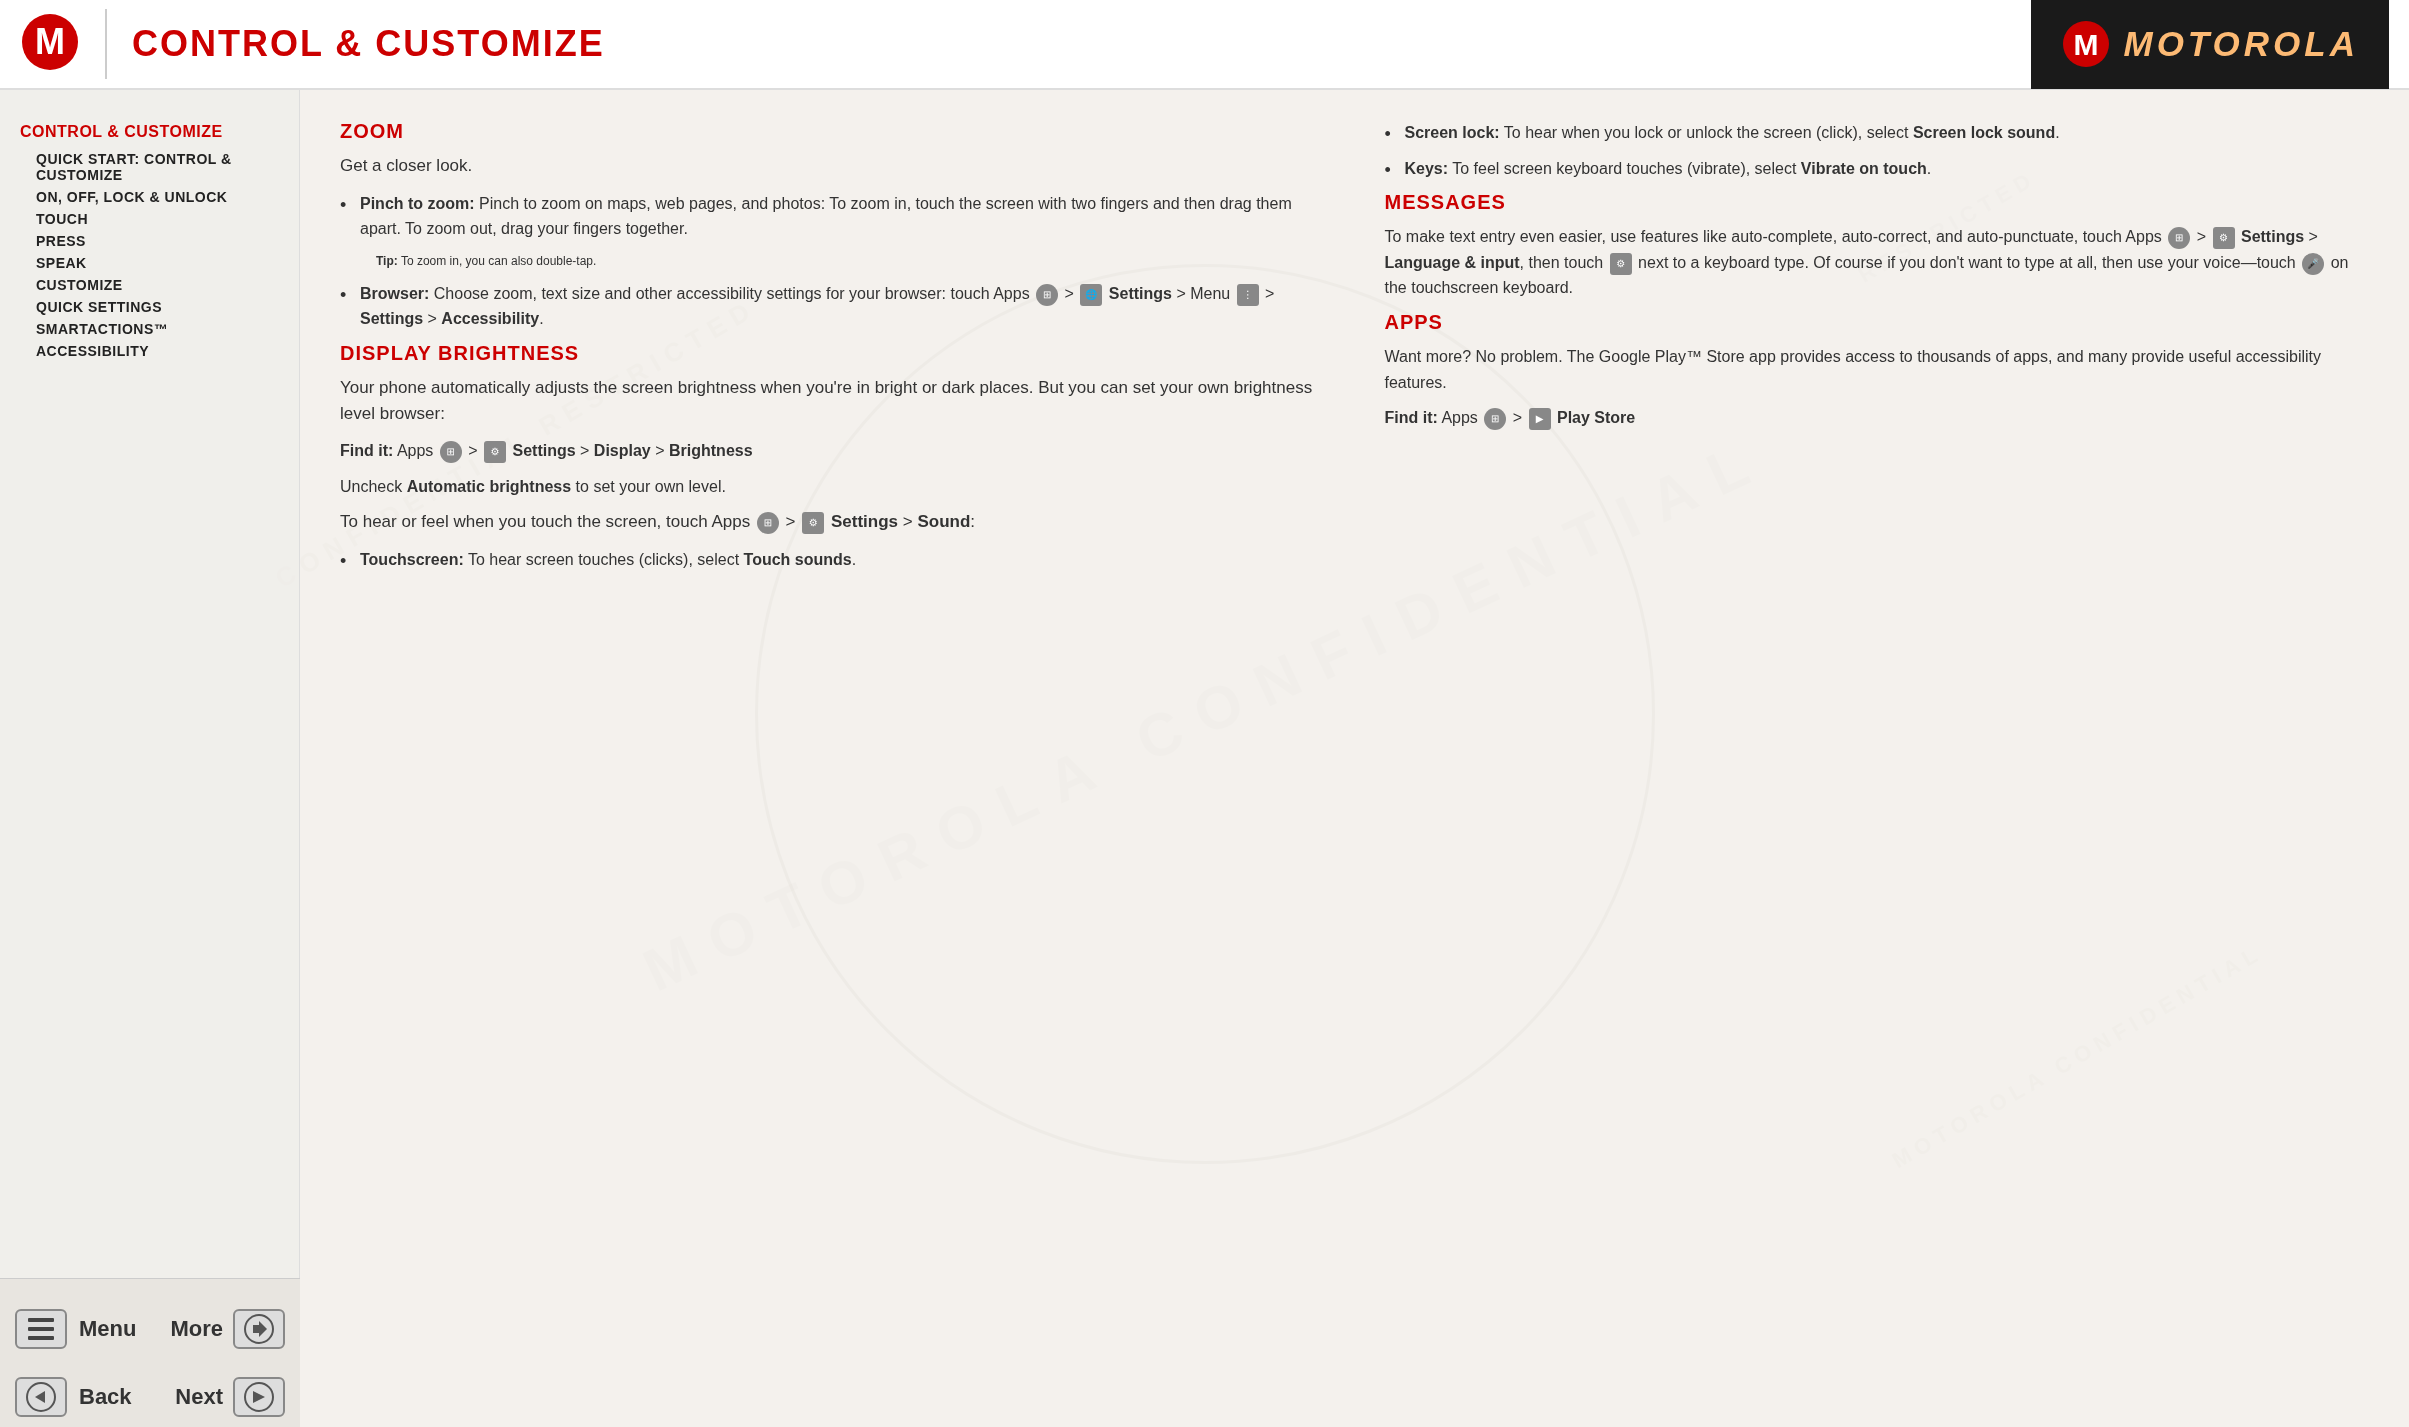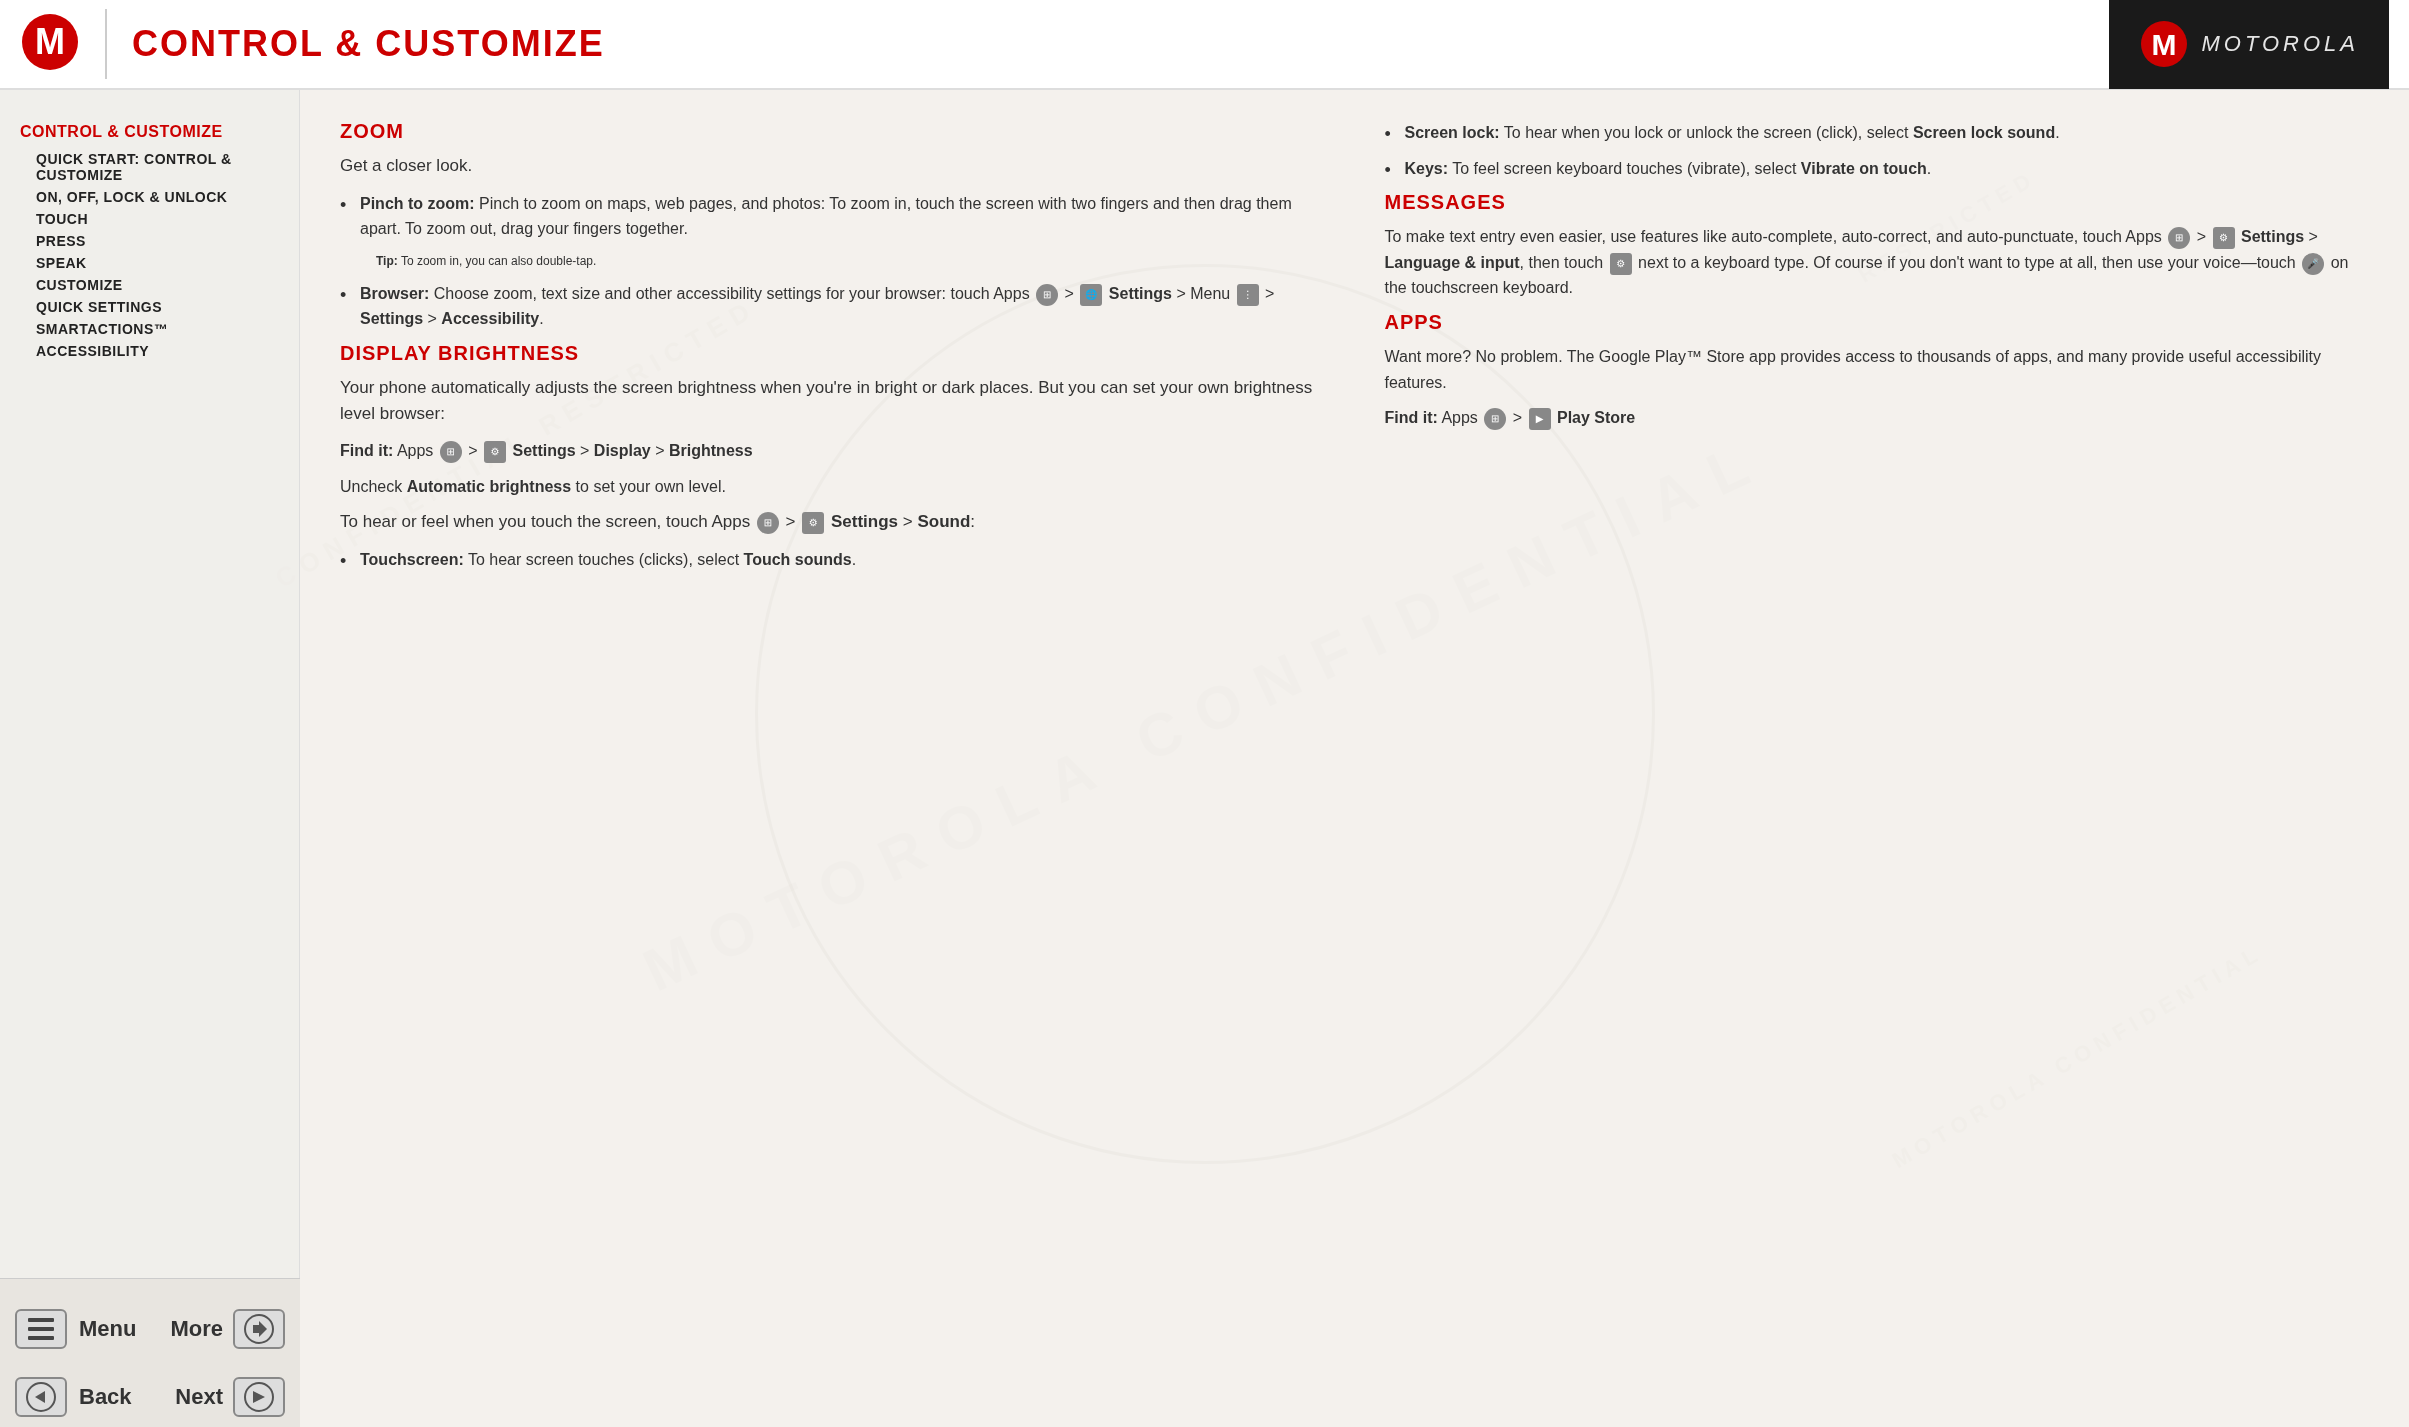--- a/index.html
+++ b/index.html
@@ -61,23 +61,23 @@
     .motorola-logo-area {
       margin-left: auto;
       background: #1a1a1a;
       height: 90px;
       display: flex;
       align-items: center;
       padding: 0 30px;
       gap: 12px;
     }
     .motorola-text {
-      color: #e5e5e5;
-      font-size: 22px;
-      font-weight: normal;
+      color: #fdba74;
+      font-size: 35px;
+      font-weight: bold;
       letter-spacing: 4px;
       text-transform: uppercase;
       font-style: italic;
     }
 
     
     .main-layout {
       display: flex;
       position: relative;
       z-index: 5;

